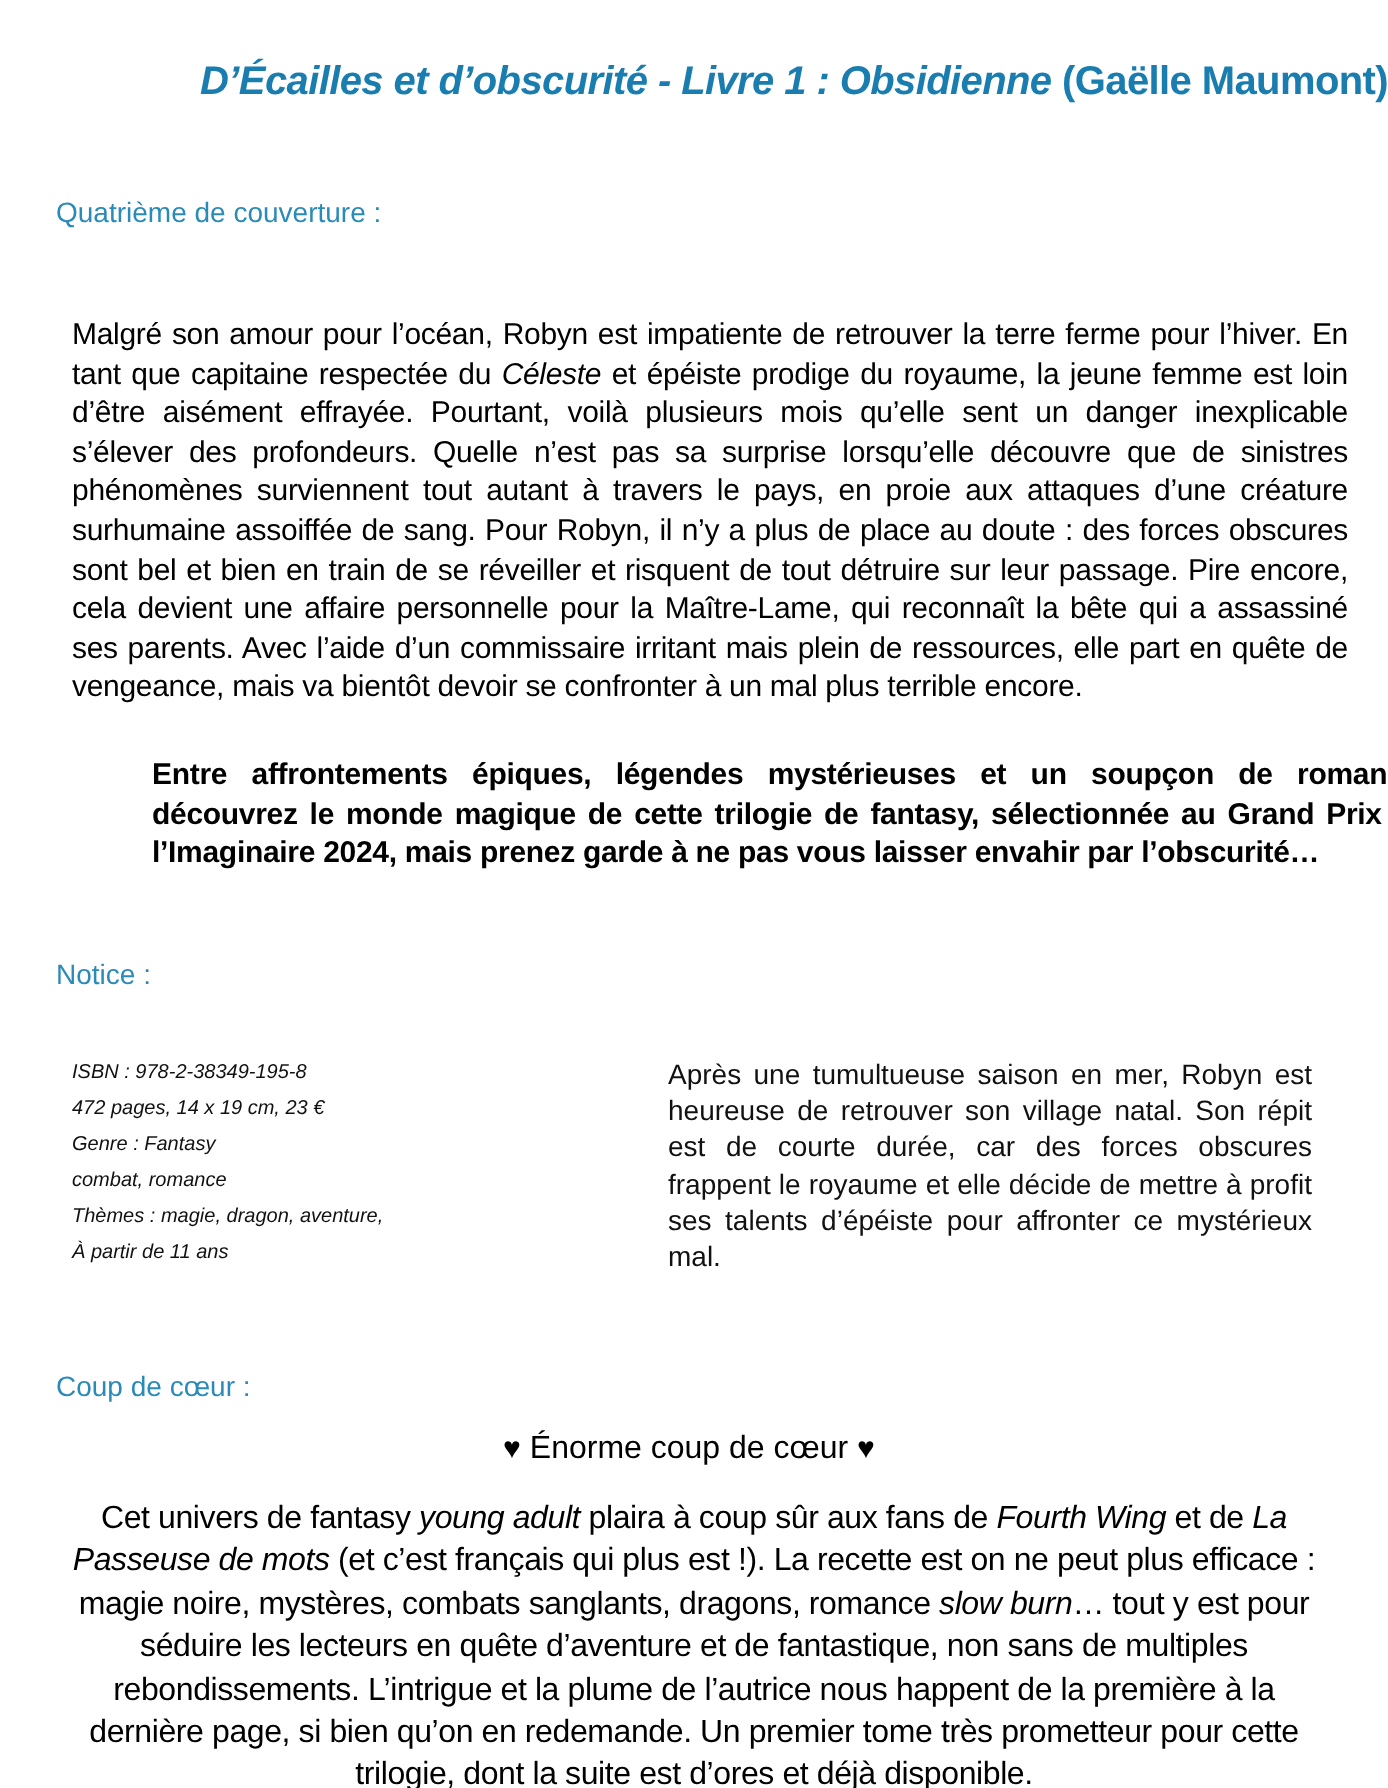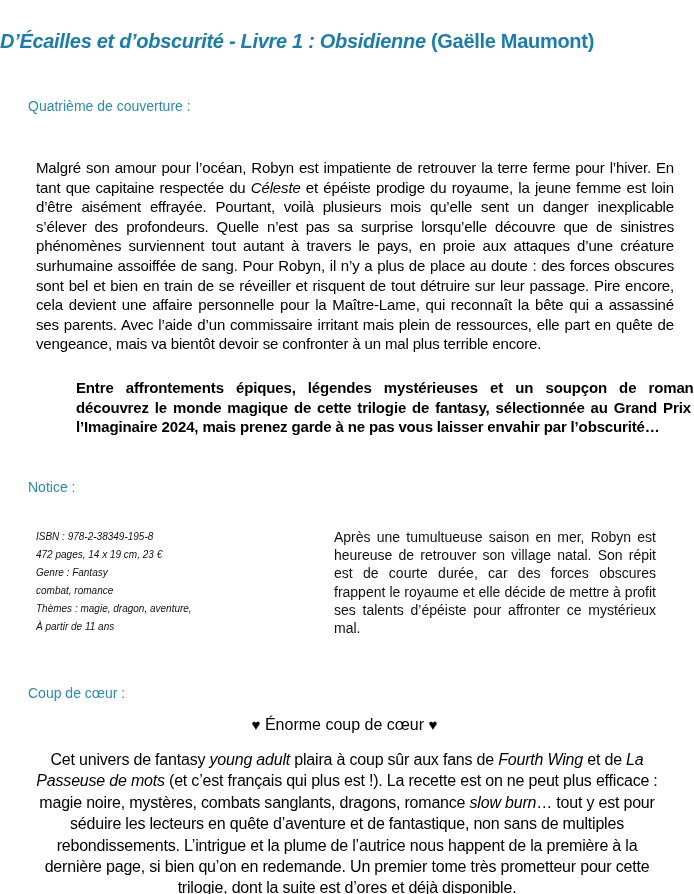--- a/index.html
+++ b/index.html
@@ -1,18 +1,18 @@
 <!DOCTYPE html>
 <html><head>
 <meta charset="utf-8">
 <style>
   html, body { margin: 0; padding: 0; background: #ffffff; }
   body { width: 694px; height: 894px; overflow: hidden; position: relative;
          font-family: "Liberation Sans", sans-serif; color: #000; }
-  .title { position: absolute; top: 30px; left: 0; width: 694px; text-align: left;
+  .title { position: absolute; top: 30px; left: 0; width: 694px; text-align: right;
            font-size: 20px; font-weight: bold; color: #1a7db0; letter-spacing: -0.3px; }
   .title .it { font-style: italic; }
   .section-label { position: absolute; left: 28px; font-size: 14px; color: #2a8ab8; }
   .para { position: absolute; left: 36px; width: 638px; font-size: 15px; line-height: 19.6px;
           text-align: justify; letter-spacing: -0.15px; }
   .para i { font-style: italic; }
   .bold { font-weight: bold; margin-left: 40px; }
   .notice-left { position: absolute; left: 36px; top: 528px; width: 270px; font-size: 10px;
                  line-height: 18px; font-style: italic; color: #111; }
   .notice-left div { white-space: nowrap; }

